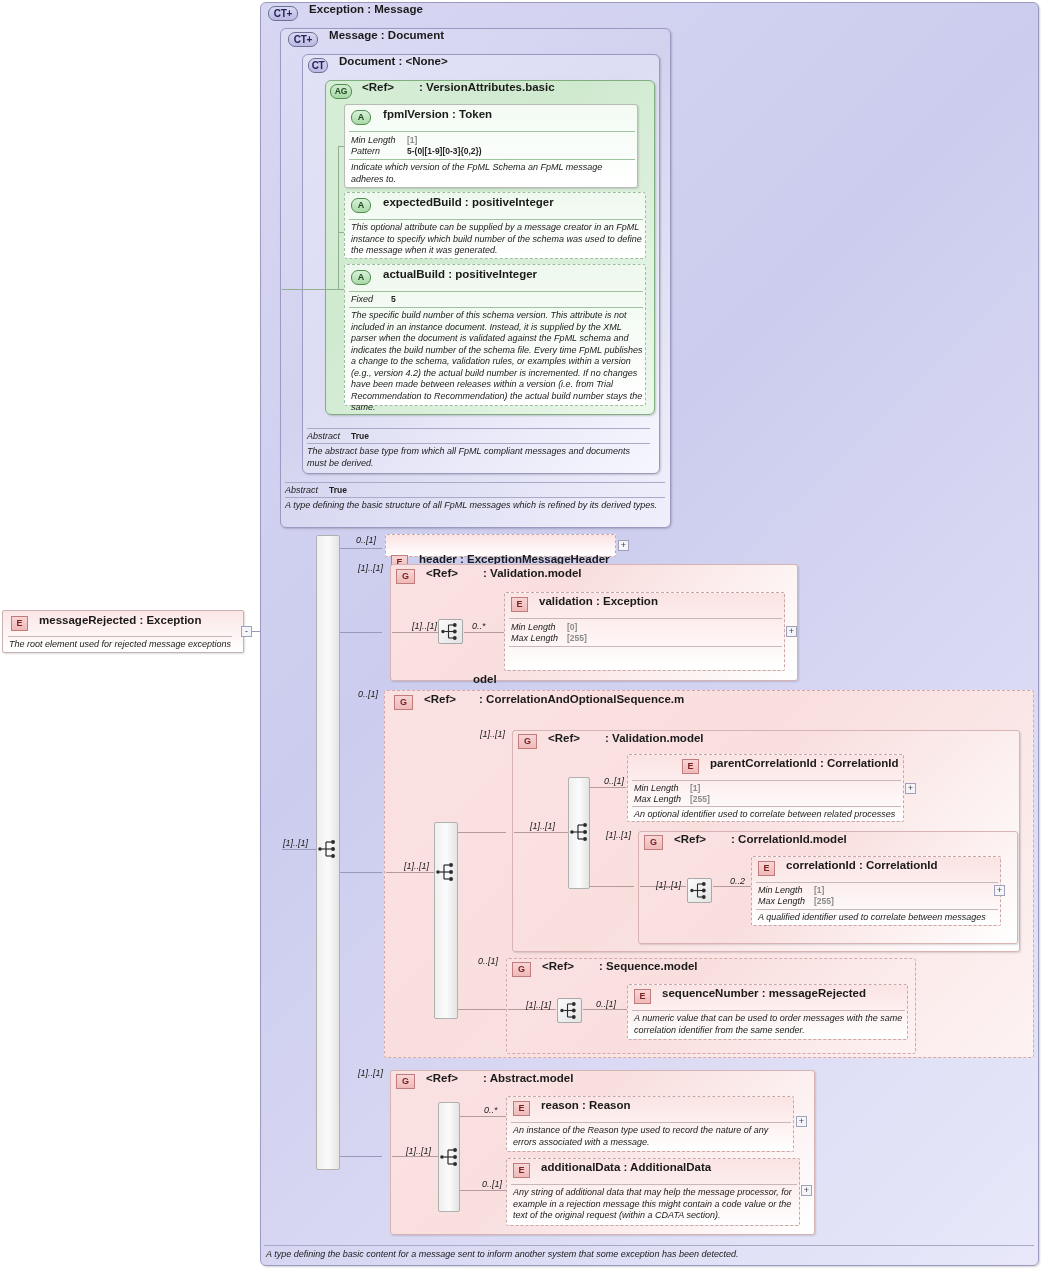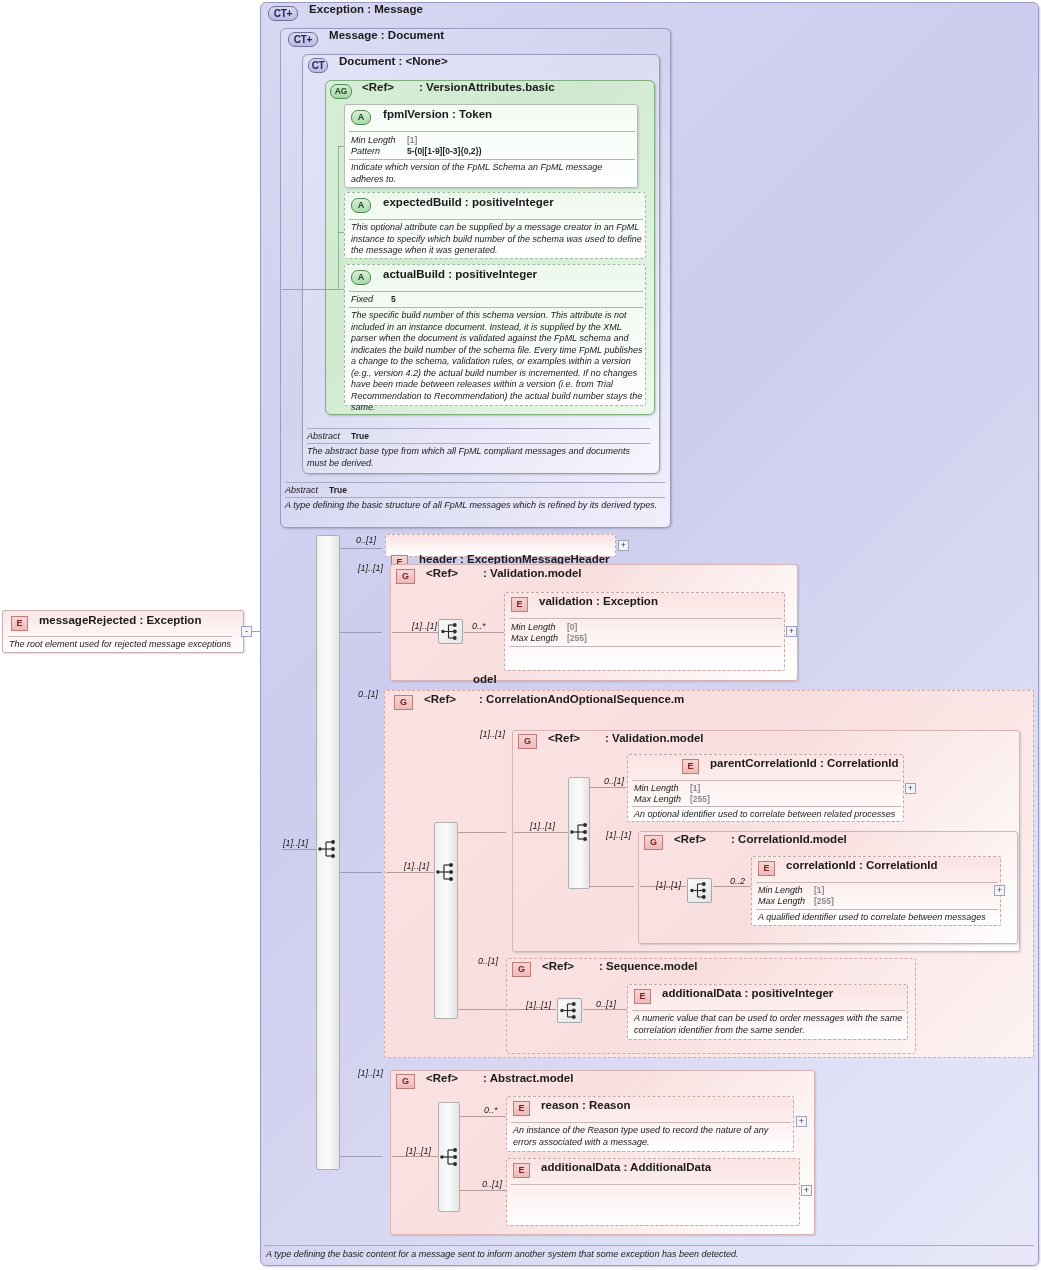--- a/index.html
+++ b/index.html
@@ -392,21 +392,21 @@
   <line x1="8.5" y1="17" x2="13" y2="17" stroke="#2b2b2b" stroke-width="1.1"></line>
   <circle cx="14.8" cy="4" r="1.9" fill="#2b2b2b"></circle>
   <circle cx="14.8" cy="10.5" r="1.9" fill="#2b2b2b"></circle>
   <circle cx="14.8" cy="17" r="1.9" fill="#2b2b2b"></circle>
 </svg>
 <div class="line lineh liner" style="left:583px; top:1009px; width:44px;"></div>
 <div class="card" style="left:596px; top:999px;">0..[1]</div>
 <div class="node elem-dash" style="left:627px; top:984px; width:281px; height:56px;">
   <div class="abs" style="left:6px; top:4px;">
     <span class="badge badge-e">E</span>
-    <span class="title" style="margin-left:8px; position:relative; top:-2px;">additionalData : positiveInteger</span>
+    <span class="title" style="margin-left:8px; position:relative; top:-2px;">sequenceNumber : messageRejected</span>
   </div>
   <div class="hr abs" style="left:4px; top:25px; width:273px;"></div>
   <div class="desc abs" style="left:6px; top:28px; width:273px;">A numeric value that can be used to order messages with the same correlation identifier from the same sender.</div>
 </div>
 
 <div class="card" style="left:358px; top:1068px;">[1]..[1]</div>
 <div class="node grp-solid" style="left:390px; top:1070px; width:425px; height:165px;"></div>
 <div class="abs" style="left:396px; top:1074px;">
   <span class="badge badge-g">G</span>
   <span class="title" style="margin-left:8px; position:relative; top:-2px;">&lt;Ref&gt;</span>
@@ -440,17 +440,18 @@
 </div>
 <div class="plusbox" style="left:796px; top:1116px;">+</div>
 
 <div class="card" style="left:482px; top:1179px;">0..[1]</div>
 <div class="node elem-dash" style="left:506px; top:1158px; width:294px; height:68px;">
   <div class="abs" style="left:6px; top:4px;">
     <span class="badge badge-e">E</span>
     <span class="title" style="margin-left:8px; position:relative; top:-2px;">additionalData : AdditionalData</span>
   </div>
   <div class="hr abs" style="left:4px; top:25px; width:286px;"></div>
+  <div class="desc abs" style="left:6px; top:28px; width:286px;">Any string of additional data that may help the message processor, for example in a rejection message this might contain a code value or the text of the original request (within a CDATA section).</div>
 </div>
 <div class="plusbox" style="left:801px; top:1185px;">+</div>
 
 <div class="hr purple abs" style="left:264px; top:1245px; width:770px;"></div>
 <div class="footnote" style="left:266px; top:1249px; width:766px;">A type defining the basic content for a message sent to inform another system that some exception has been detected.</div>
 
 </body></html>

